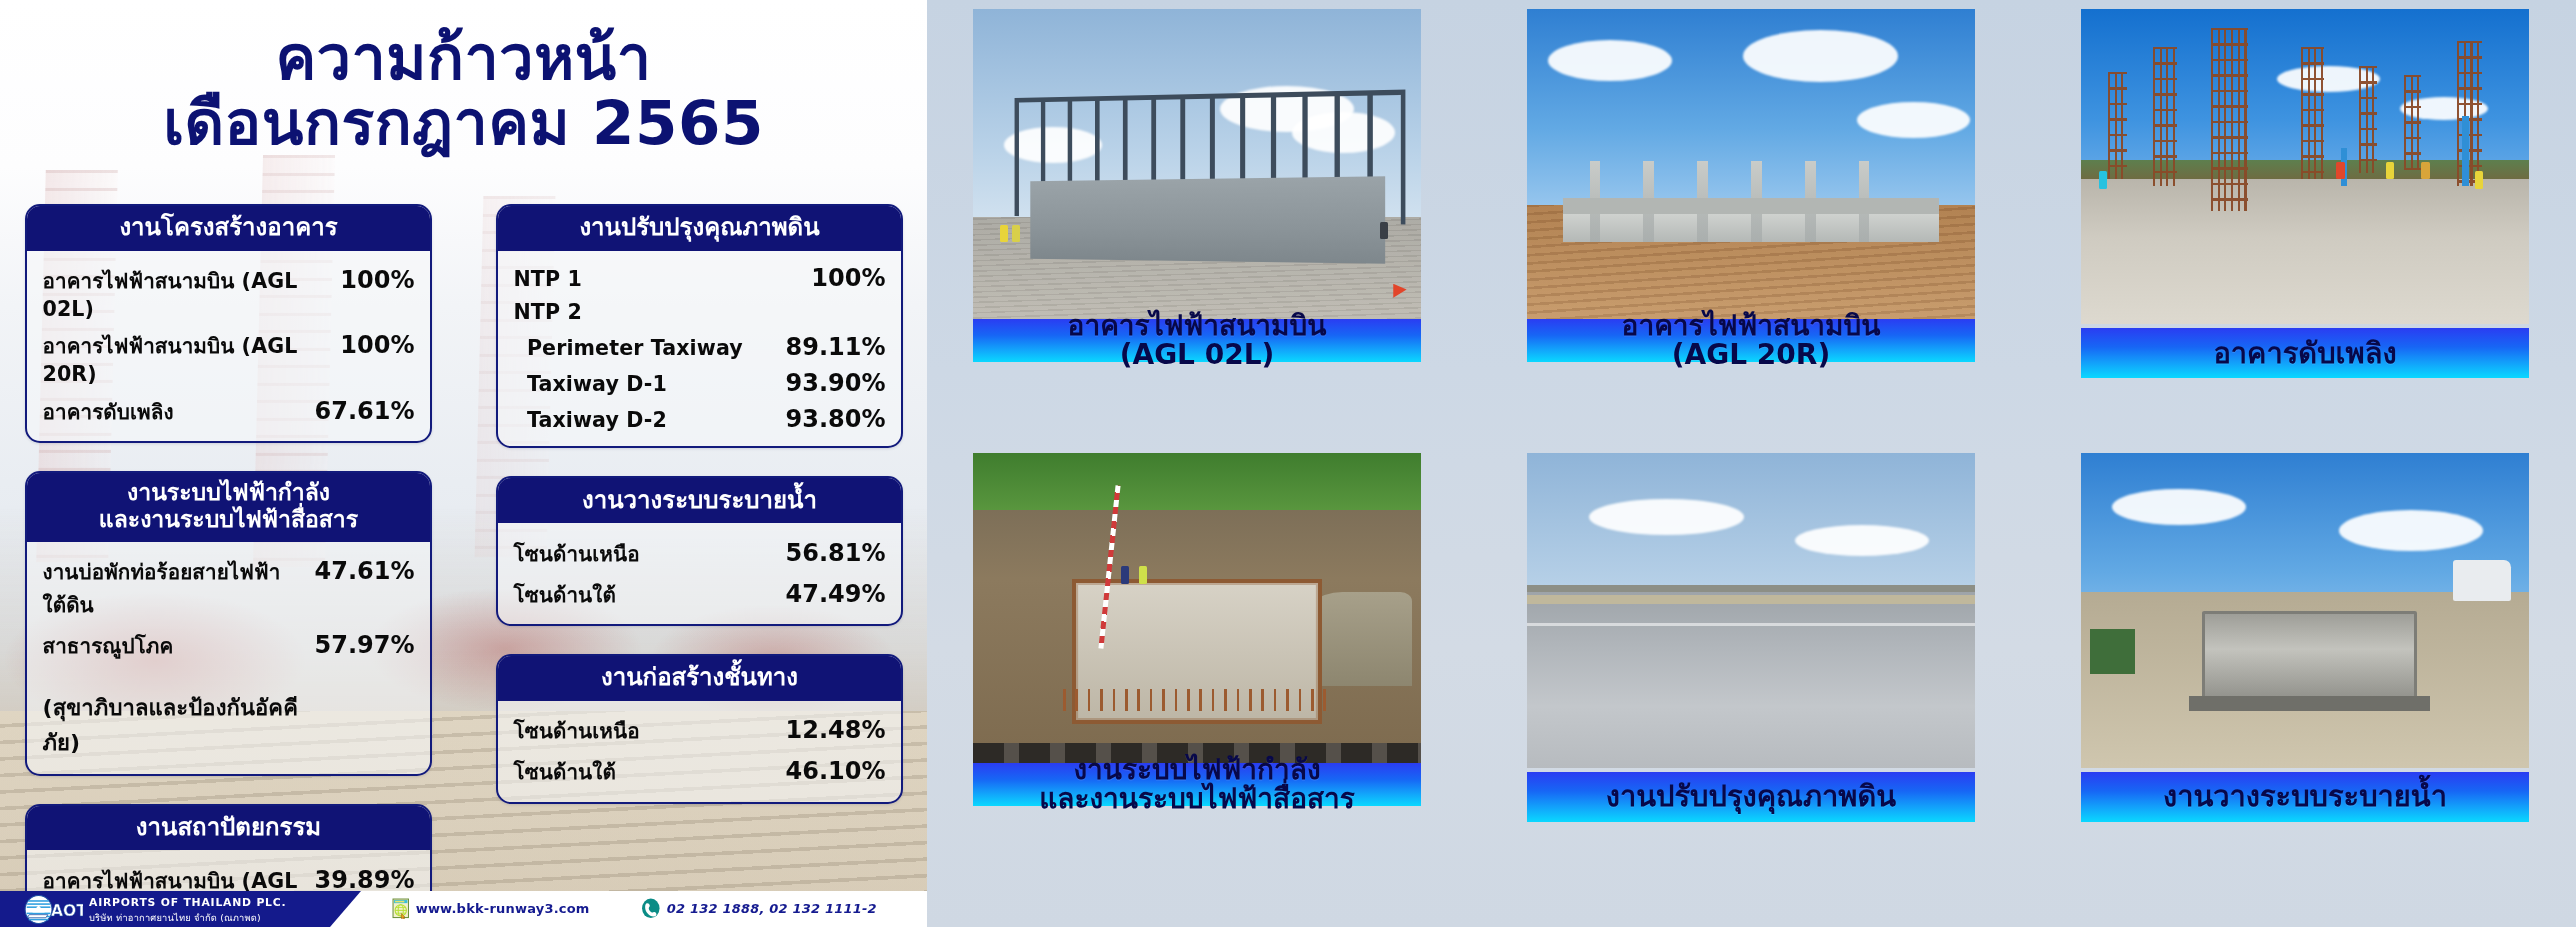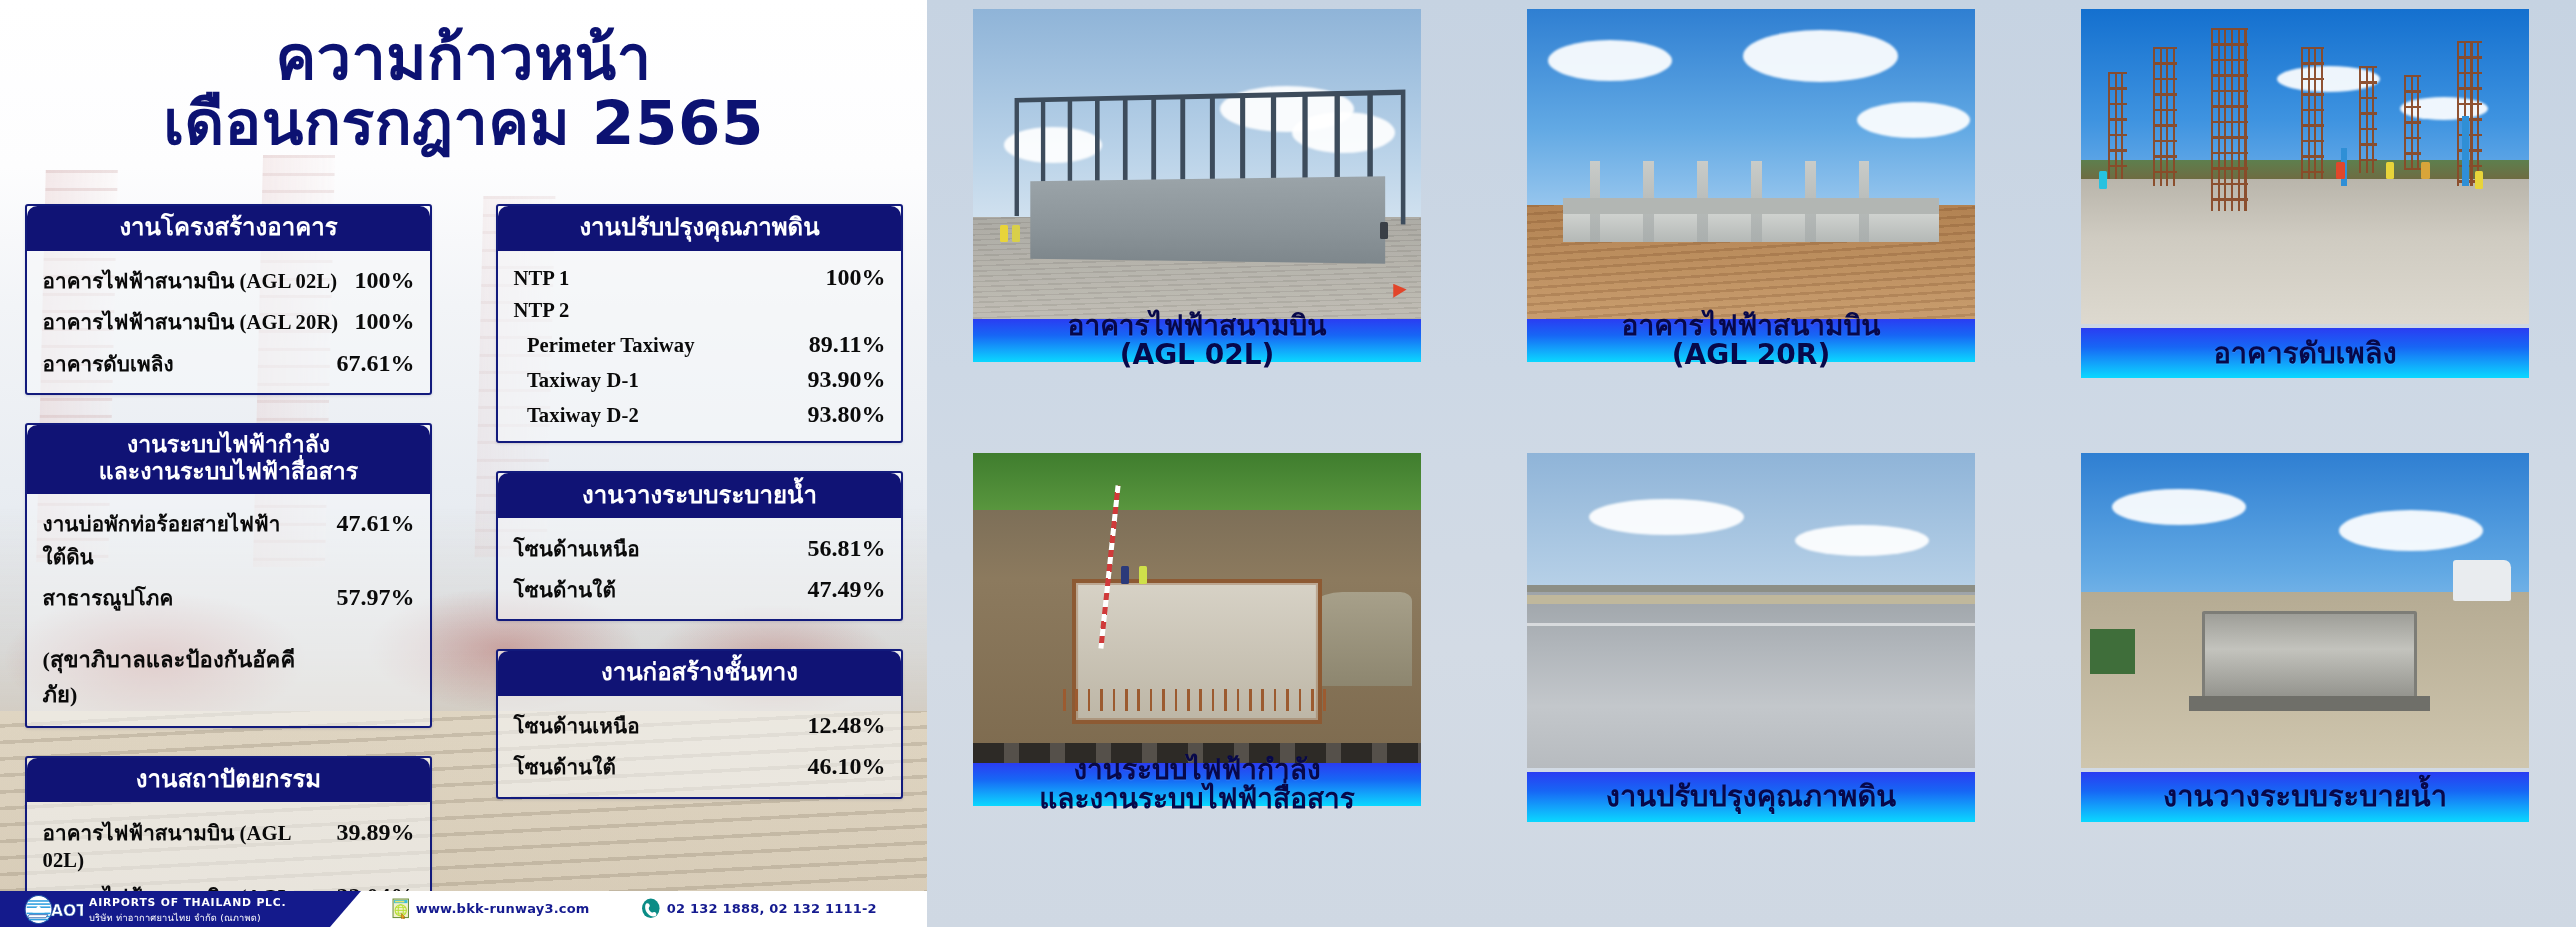--- a/index.html
+++ b/index.html
@@ -58,38 +58,38 @@
   .title-l2{ font-size:61px; }
 
   
   .cards{ position:absolute; left:0; top:204px; width:927px; height:634px; z-index:5; }
   .col{ position:absolute; top:0; }
   .col-l{ left:25px;  width:407px; }
   .col-r{ left:496px; width:407px; }
 
   .card{
     border:2.6px solid #121a7c;
-    border-radius:3px;
+    border-radius:15px;
     background:rgba(246,248,250,.55);
     margin-bottom:28px;
     overflow:hidden;
     box-shadow:0 1px 2.6px rgba(40,50,90,.15);
   }
   .card-head{
     background:#101375;
     color:#ffffff;
     text-align:center;
     font-weight:bold;
     font-size:24px;
     line-height:1.18;
     padding:7.2px 9.3px 9.3px 9.3px;
     border-radius:10.3px 10.3px 0 0;
   }
   .card-head.two-line{ font-size:23px; padding:6.2px 9.3px 8.2px; }
-  .card-body{ padding:13.4px 15.5px 13.4px 15.5px;font-family:Liberation Serif, serif; }
+  .card-body{ padding:13.4px 15.5px 13.4px 15.5px; }
   .row{
     display:flex; align-items:baseline; justify-content:space-between;
     color:#0a0a0a; font-weight:bold;
     margin-bottom:8.2px;
   }
   .row:last-child{ margin-bottom:0; }
   .row .lbl{ font-size:20.6px; letter-spacing:0.1px; }
   .row .val{ font-size:24px; white-space:nowrap; margin-left:12.4px; }
   .row.indent .lbl{ padding-left:13.4px; }
   .sub-note{ display:block; font-size:22px; font-weight:bold;margin-top:28px; }
@@ -104,21 +104,21 @@
     background:#141a8c;
     clip-path:polygon(0 0, 361px 0, 330px 36px, 0 36px);
   }
   .aot-logo{ position:absolute; left:20.6px; top:3.6px; width:62px; height:29px; }
   .aot-text{ position:absolute; left:89px; top:5.2px; color:#ffffff; }
   .aot-t1{ font-size:10.8px; font-weight:bold; letter-spacing:0.8px; }
   .aot-t2{ font-size:9.3px; letter-spacing:0.2px; margin-top:1px; }
   .foot-item{ position:absolute; top:7.2px; display:flex; align-items:center; gap:6.2px; }
   .foot-item .ftxt{ color:#151b90; font-weight:bold; font-size:13px; letter-spacing:0.2px; }
   .fi-web{ left:392px; }
-  .fi-tel{ left:641px; }
+  .fi-tel{ left:641px;font-style:italic; }
 
   
   .right-panel{
     position:absolute; left:927px; top:0; width:1649px; height:927px;
     background:linear-gradient(to bottom,#c6d3e2 0%,#cdd8e5 40%,#d3dbe5 70%,#cfd8e3 100%);
     overflow:hidden;
   }
   .photo-grid{ position:absolute; inset:0; }
   .cell{ position:absolute; }
   .photo{

